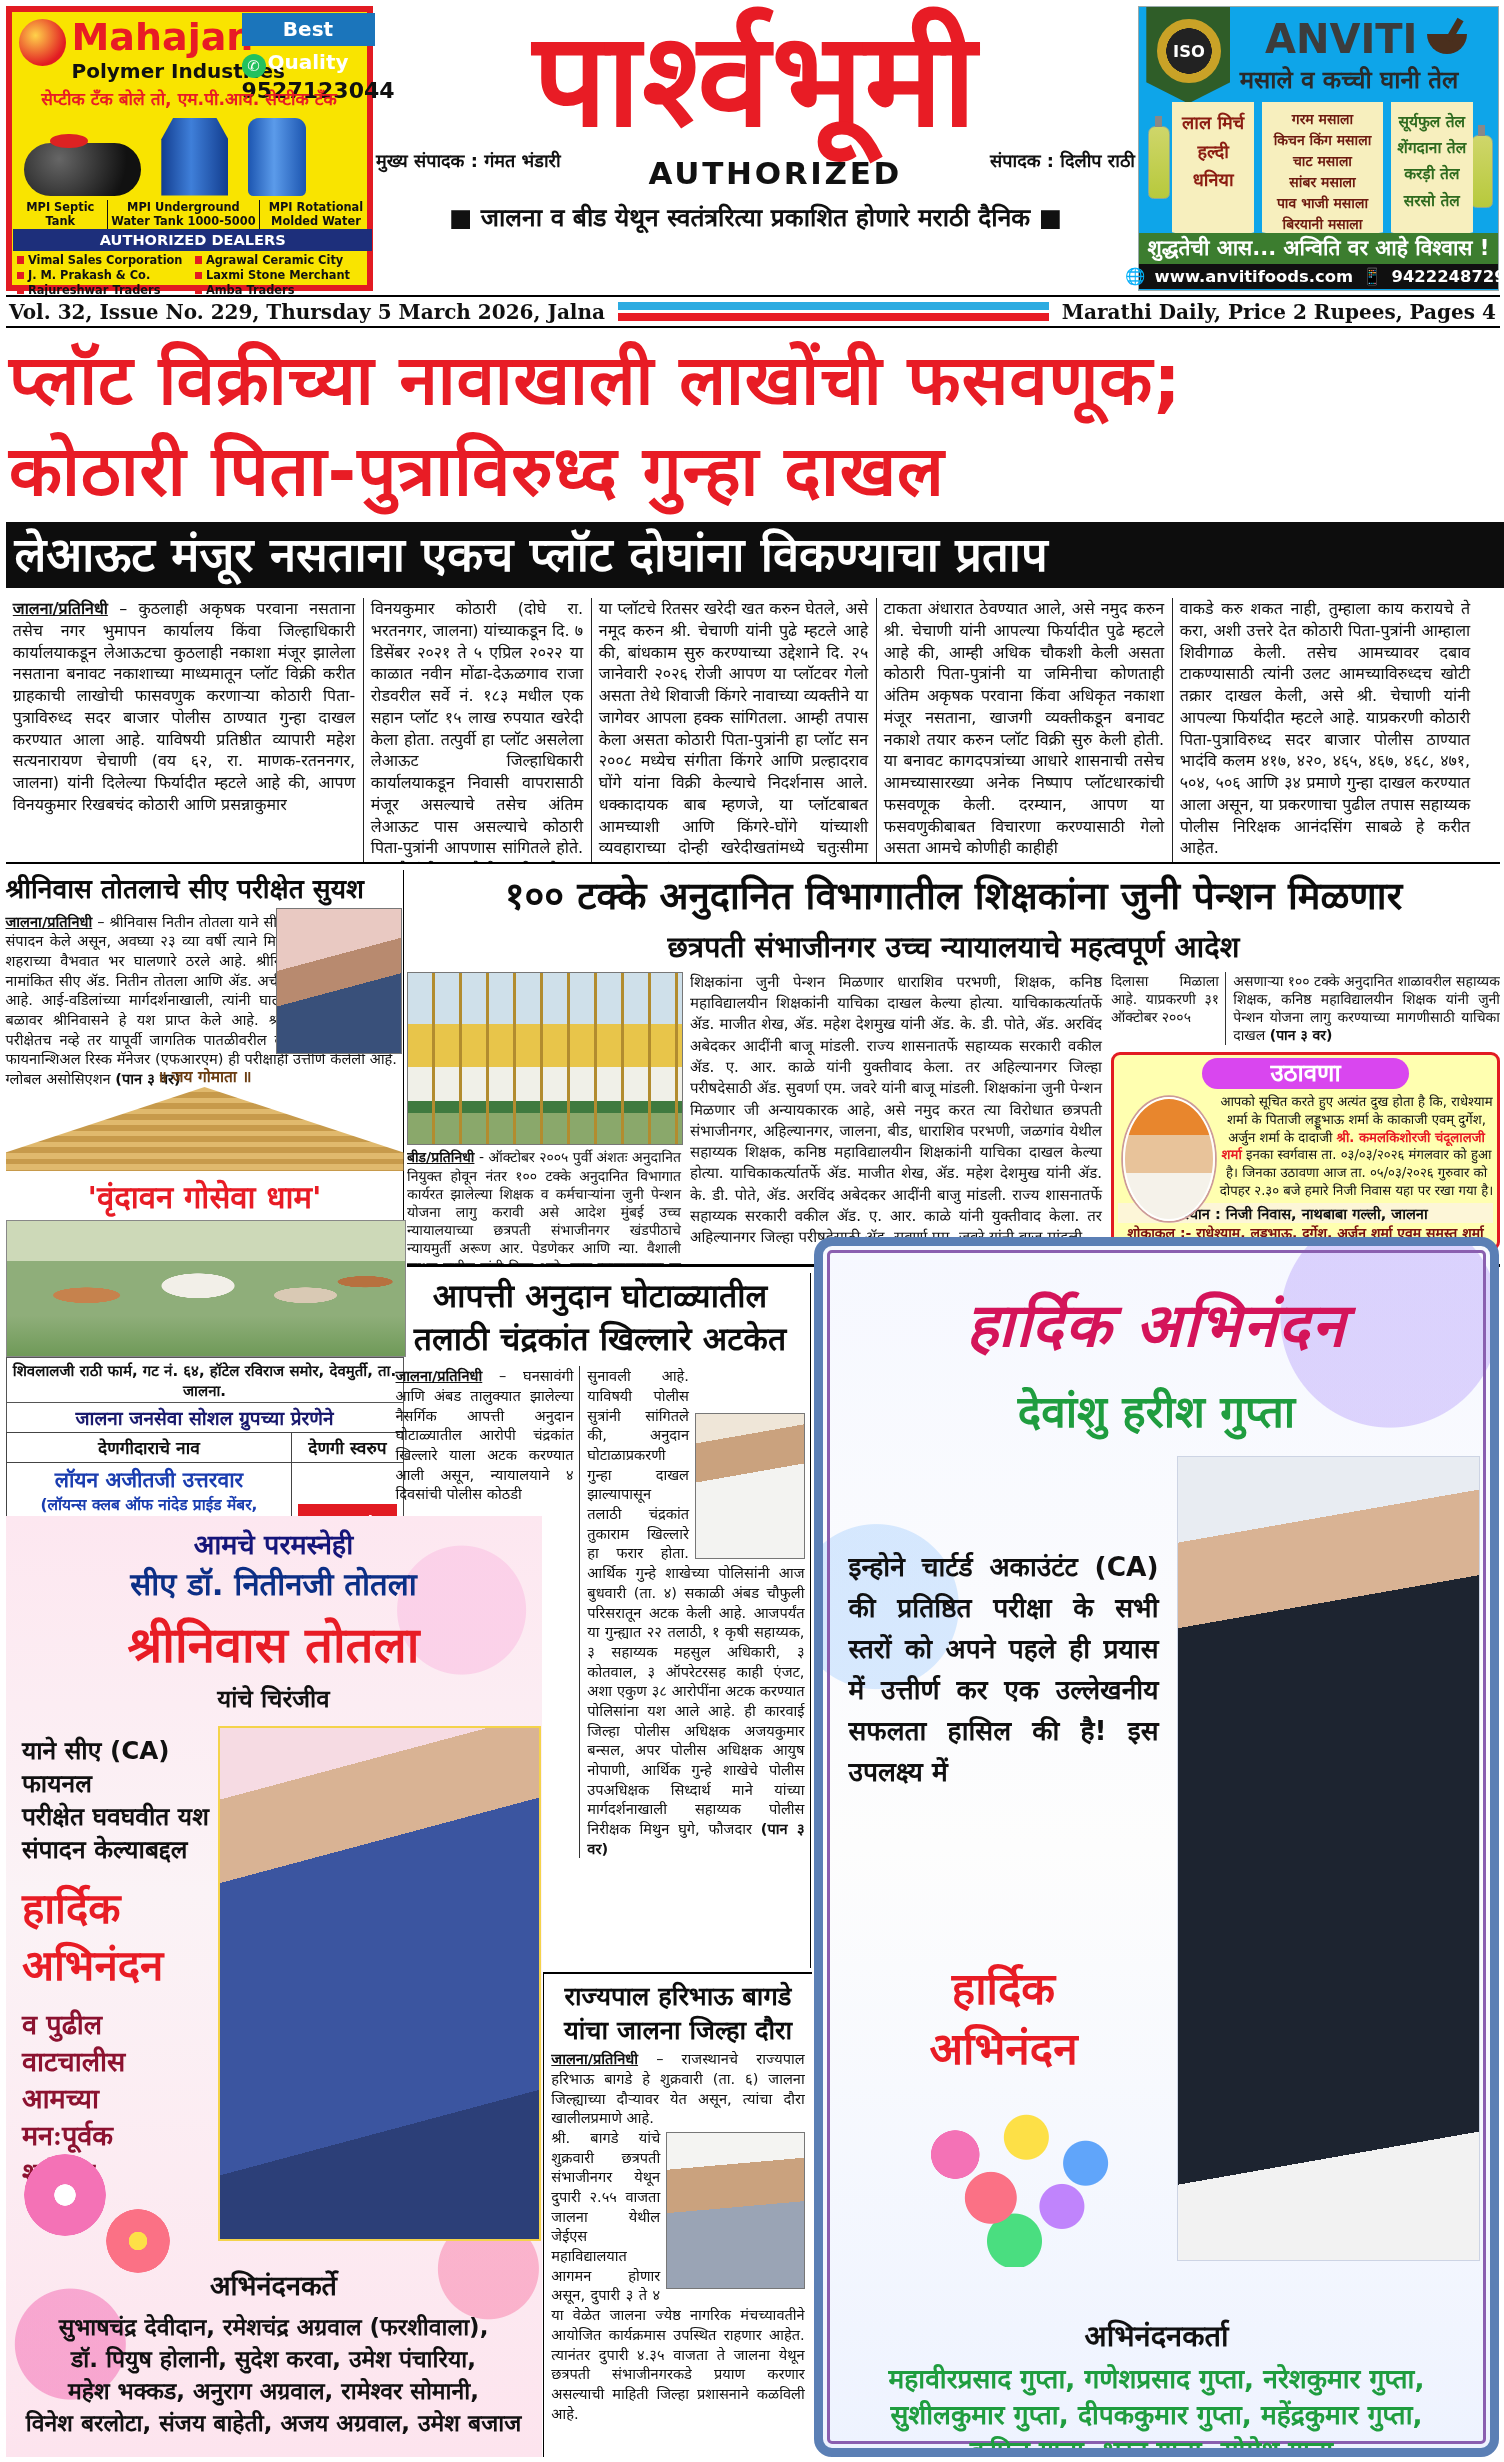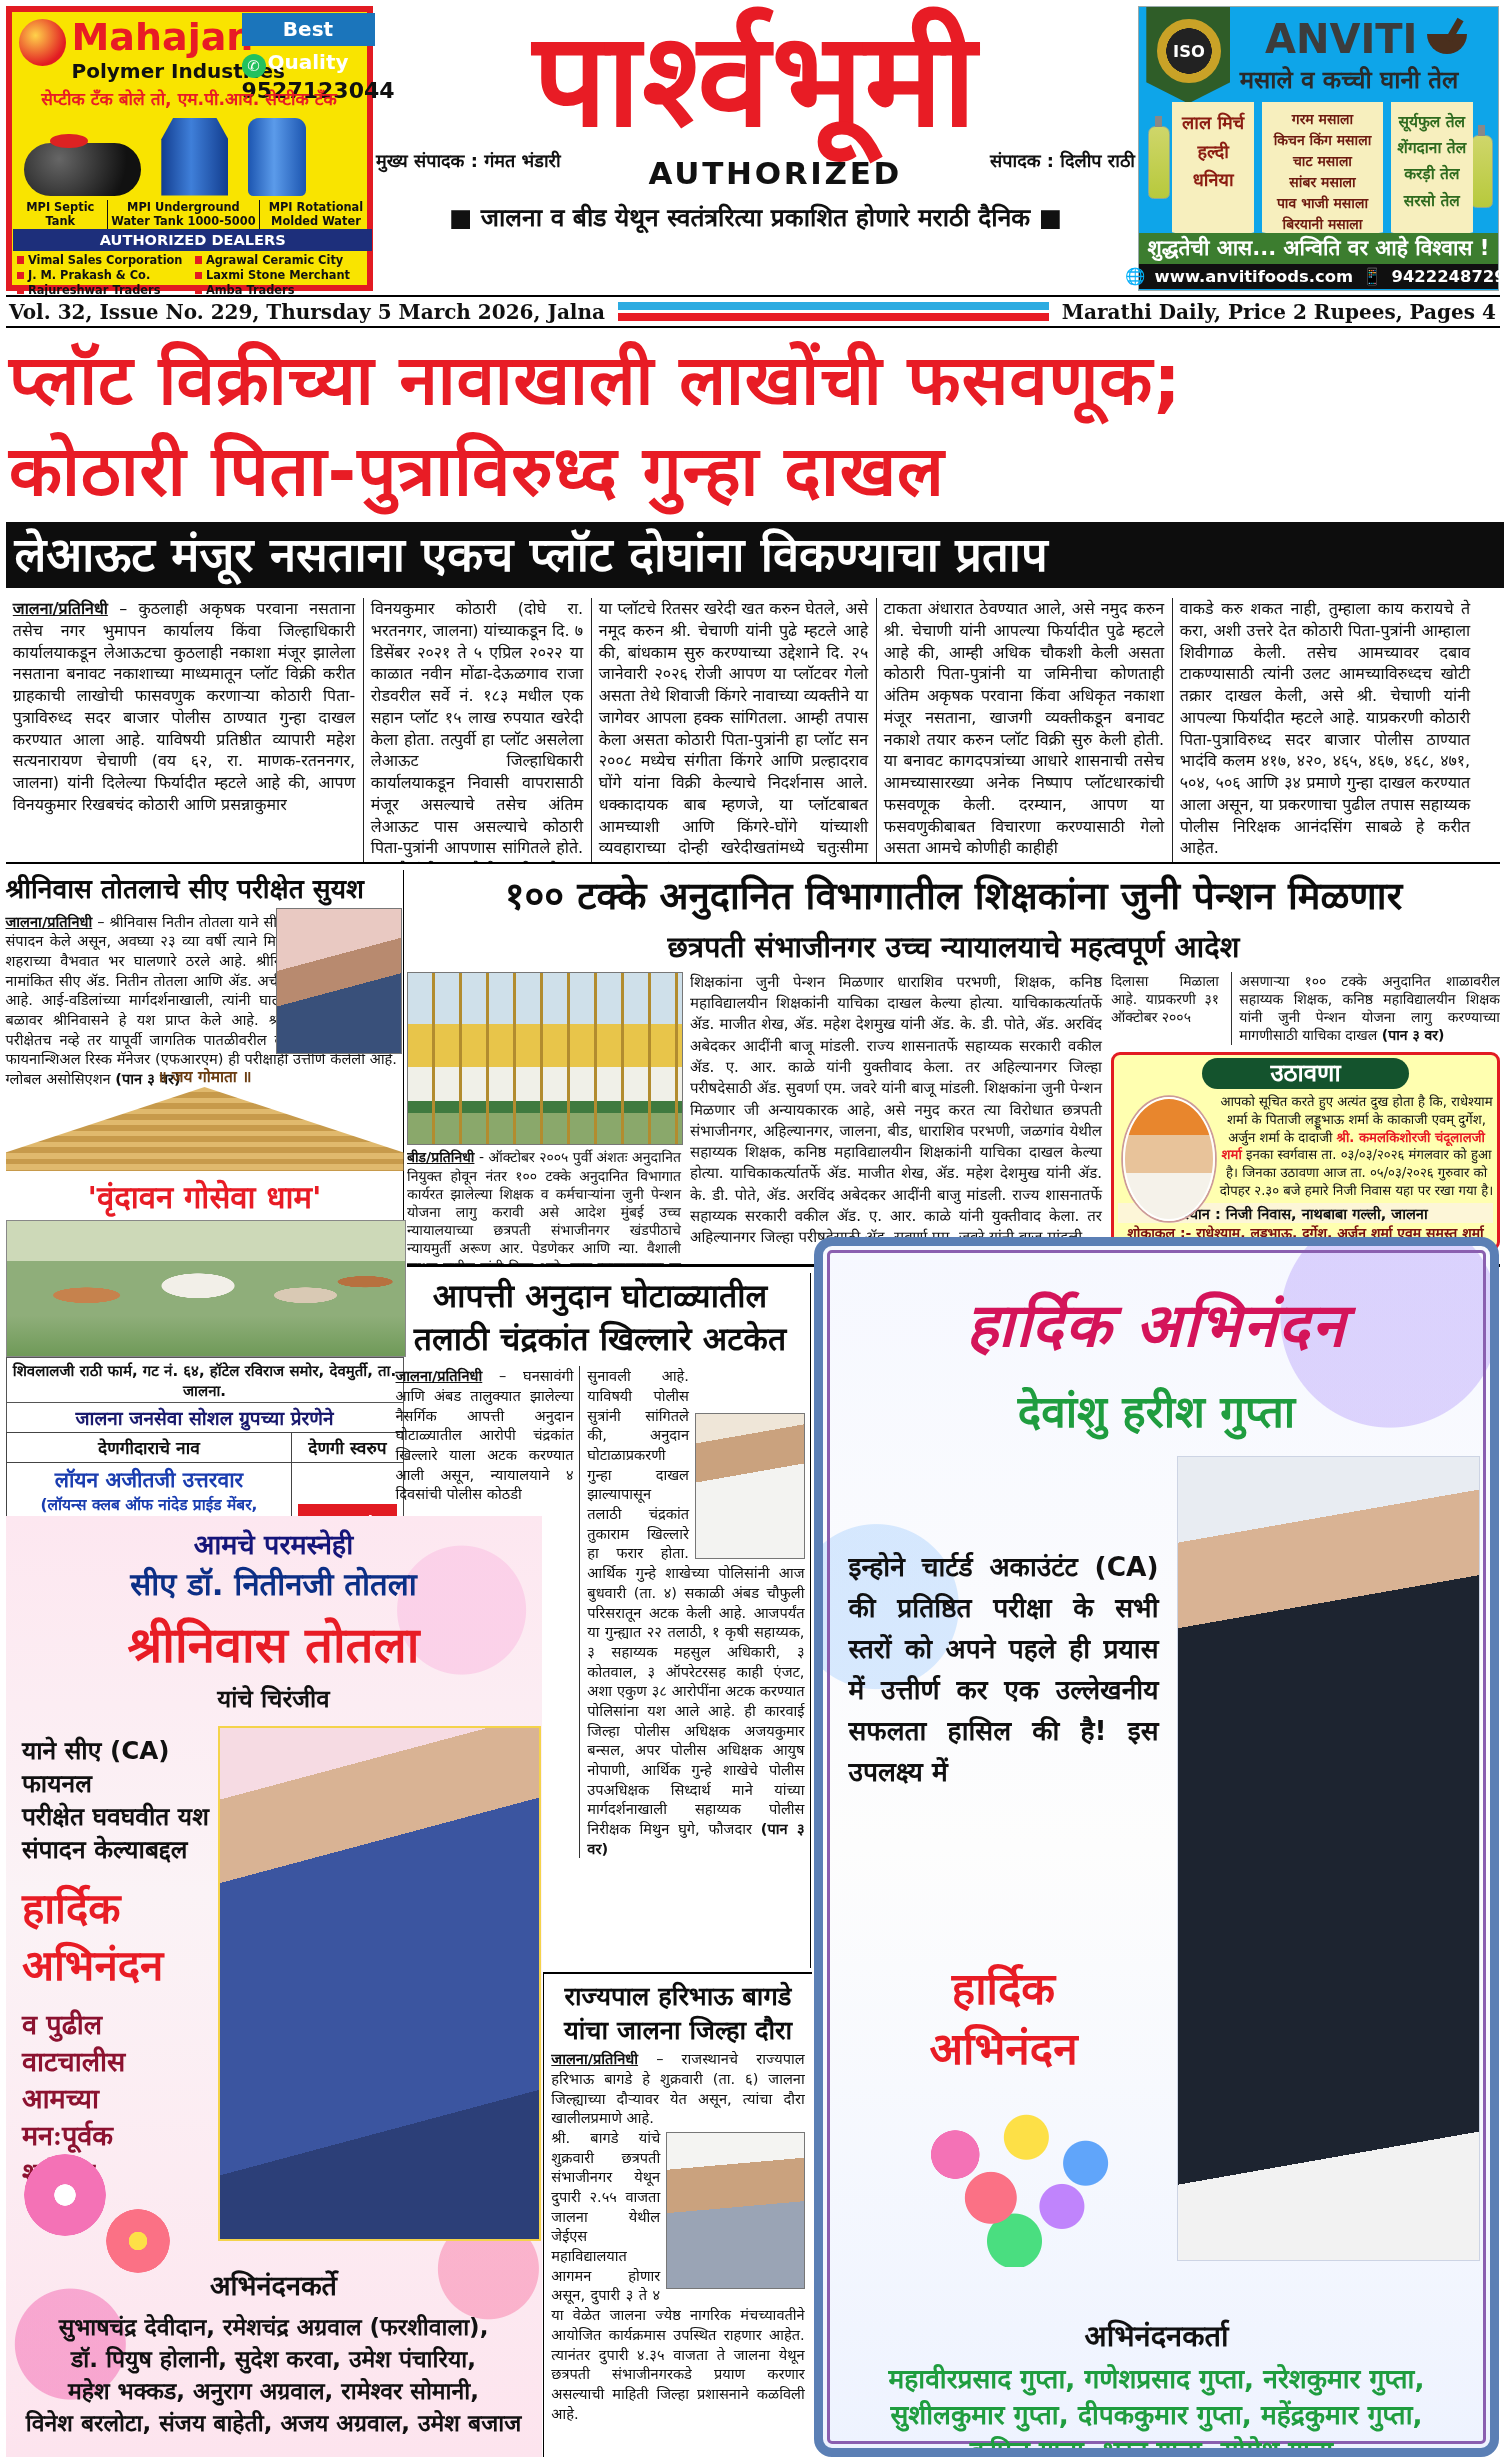--- a/index.html
+++ b/index.html
@@ -47,21 +47,21 @@
   .headline2{font-weight:800;color:#0d0d0d;}
   .jump{font-weight:800;}
   
   .roof{background:repeating-linear-gradient(180deg,#e0b96d 0 5.5px,#c79a4b 5.5px 11px);clip-path:polygon(50% 0,100% 78%,100% 100%,0 100%,0 78%);}
   .gos-title{color:#e81c25;font-weight:800;}
   .gtable{border:1.8px solid #444;border-collapse:collapse;width:100%;font-size:17.3px;}
   .gtable td,.gtable th{border:0.9px solid #444;padding:2.7px 5.5px;}
   .amt{background:#e21b22;color:#fff;font-weight:bold;text-align:center;font-size:24px;}
   
   .uth{background:#ffffb0;border:3.6px solid #e21b22;border-radius:9px;box-sizing:border-box;}
-  .uth-h{background:#14532d;color:#fff;border-radius:20px;font-weight:800;text-align:center;}
+  .uth-h{background:#d946ef;color:#fff;border-radius:20px;font-weight:800;text-align:center;}
   .uth-photo{border-radius:50%;background:linear-gradient(180deg,#e8862d 0 30%,#e8c39a 30% 62%,#f5f2ea 62%);border:2.7px solid #fff;box-shadow:0 0 0 1.8px #c99;}
   
   .totla{background:
       radial-gradient(circle at 12% 88%,rgba(244,114,182,.55) 0 55px,transparent 56px),
       radial-gradient(circle at 90% 80%,rgba(248,113,160,.45) 0 50px,transparent 51px),
       radial-gradient(circle at 85% 10%,rgba(251,207,232,.9) 0 64px,transparent 65px),
       linear-gradient(180deg,#fde7f0,#fbf3f6 40%,#fde4ee);}
   .gupta{border:9px solid #5b7fb5;outline:3.6px solid #8a5fb0;outline-offset:-16.4px;border-radius:18px;box-sizing:border-box;
      background:
       radial-gradient(circle at 85% 6%,rgba(167,139,250,.35) 0 109px,transparent 110px),
@@ -233,21 +233,21 @@
         <div style="width:274px;height:171px;border:0.9px solid #777;background:
           repeating-linear-gradient(90deg,transparent 0 24px,#b28c2f 24px 27px),
           linear-gradient(180deg,#cfe0ea 0 30%,#e8c54a 30% 55%,#f0f0e8 55% 75%,#3f7a3f 75% 82%,#8aa86b 82%);"></div>
         <div class="jst" style="font-size:14px;line-height:1.3;margin-top:3.6px;">
           <span class="dl">बीड/प्रतिनिधी</span> <span>- ऑक्टोबर २००५ पुर्वी अंशतः अनुदानित नियुक्त होवून नंतर १०० टक्के अनुदानित विभागात कार्यरत झालेल्या शिक्षक व कर्मचाऱ्यांना जुनी पेन्शन योजना लागु करावी असे आदेश मुंबई उच्च न्यायालयाच्या छत्रपती संभाजीनगर खंडपीठाचे न्यायमुर्ती अरूण आर. पेडणेकर आणि न्या. वैशाली जाधव पाटील यांनी दिला आहे. उच्च न्यायालयाच्या या निर्णयामुळे बीड जिल्ह्यातील अशा पध्दतीने नियुक्त झालेल्या आणि १०० टक्के अनुदानित विभागामध्ये कार्यरत असलेल्या अनेक</span>
         </div>
       </div>
       <div class="jst" style="width:412px;flex:none;font-size:15px;line-height:1.42;">शिक्षकांना जुनी पेन्शन मिळणार धाराशिव परभणी, शिक्षक, कनिष्ठ महाविद्यालयीन शिक्षकांनी याचिका दाखल केल्या होत्या. याचिकाकर्त्यातर्फे ॲड. माजीत शेख, ॲड. महेश देशमुख यांनी ॲड. के. डी. पोते, ॲड. अरविंद अबेदकर आदींनी बाजू मांडली. राज्य शासनातर्फे सहाय्यक सरकारी वकील ॲड. ए. आर. काळे यांनी युक्तीवाद केला. तर अहिल्यानगर जिल्हा परीषदेसाठी ॲड. सुवर्णा एम. जवरे यांनी बाजू मांडली. शिक्षकांना जुनी पेन्शन मिळणार जी अन्यायकारक आहे, असे नमुद करत त्या विरोधात छत्रपती संभाजीनगर, अहिल्यानगर, जालना, बीड, धाराशिव परभणी, जळगांव येथील सहाय्यक शिक्षक, कनिष्ठ महाविद्यालयीन शिक्षकांनी याचिका दाखल केल्या होत्या. याचिकाकर्त्यातर्फे ॲड. माजीत शेख, ॲड. महेश देशमुख यांनी ॲड. के. डी. पोते, ॲड. अरविंद अबेदकर आदींनी बाजु मांडली. राज्य शासनातर्फे सहाय्यक सरकारी वकील ॲड. ए. आर. काळे यांनी युक्तीवाद केला. तर अहिल्यानगर जिल्हा परीषदेसाठी ॲड. सुवर्णा एम. जवरे यांनी बाजु मांडली.</div>
       <div style="flex:1;">
         <div style="display:flex;gap:7.3px;">
-          <div class="jst" style="width:108px;font-size:14px;line-height:1.3;border-right:0.9px solid #333;padding-right:12px;">दिलासा मिळाला आहे. याप्रकरणी ३१ ऑक्टोबर २००५</div>
+          <div class="jst" style="width:108px;font-size:14px;line-height:1.3;border-right:0.9px solid #333;padding-right:6px;">दिलासा मिळाला आहे. याप्रकरणी ३१ ऑक्टोबर २००५</div>
           <div class="jst" style="flex:1;font-size:14px;line-height:1.3;">
             <span>असणाऱ्या १०० टक्के अनुदानित शाळावरील सहाय्यक शिक्षक, कनिष्ठ महाविद्यालयीन शिक्षक यांनी जुनी पेन्शन योजना लागु करण्याच्या मागणीसाठी याचिका दाखल</span> <span class="jump">(पान ३ वर)</span>
           </div>
         </div>
 
         <div class="uth" style="margin-top:7.3px;height:199px;position:relative;padding:3.6px;">
           <div class="uth-h" style="width:55%;margin:0 auto;font-size:24px;height:31px;line-height:31px;">उठावणा</div>
           <div class="uth-photo abs" style="left:9px;top:42px;width:88px;height:120px;"></div>
           <div class="ctr" style="margin-left:102px;font-size:13.2px;line-height:1.35;margin-top:3.6px;">
             <span>आपको सूचित करते हुए अत्यंत दुख होता है कि, राधेश्याम शर्मा के पिताजी लड्डूभाऊ शर्मा के काकाजी एवम् दुर्गेश, अर्जुन शर्मा के दादाजी</span>

